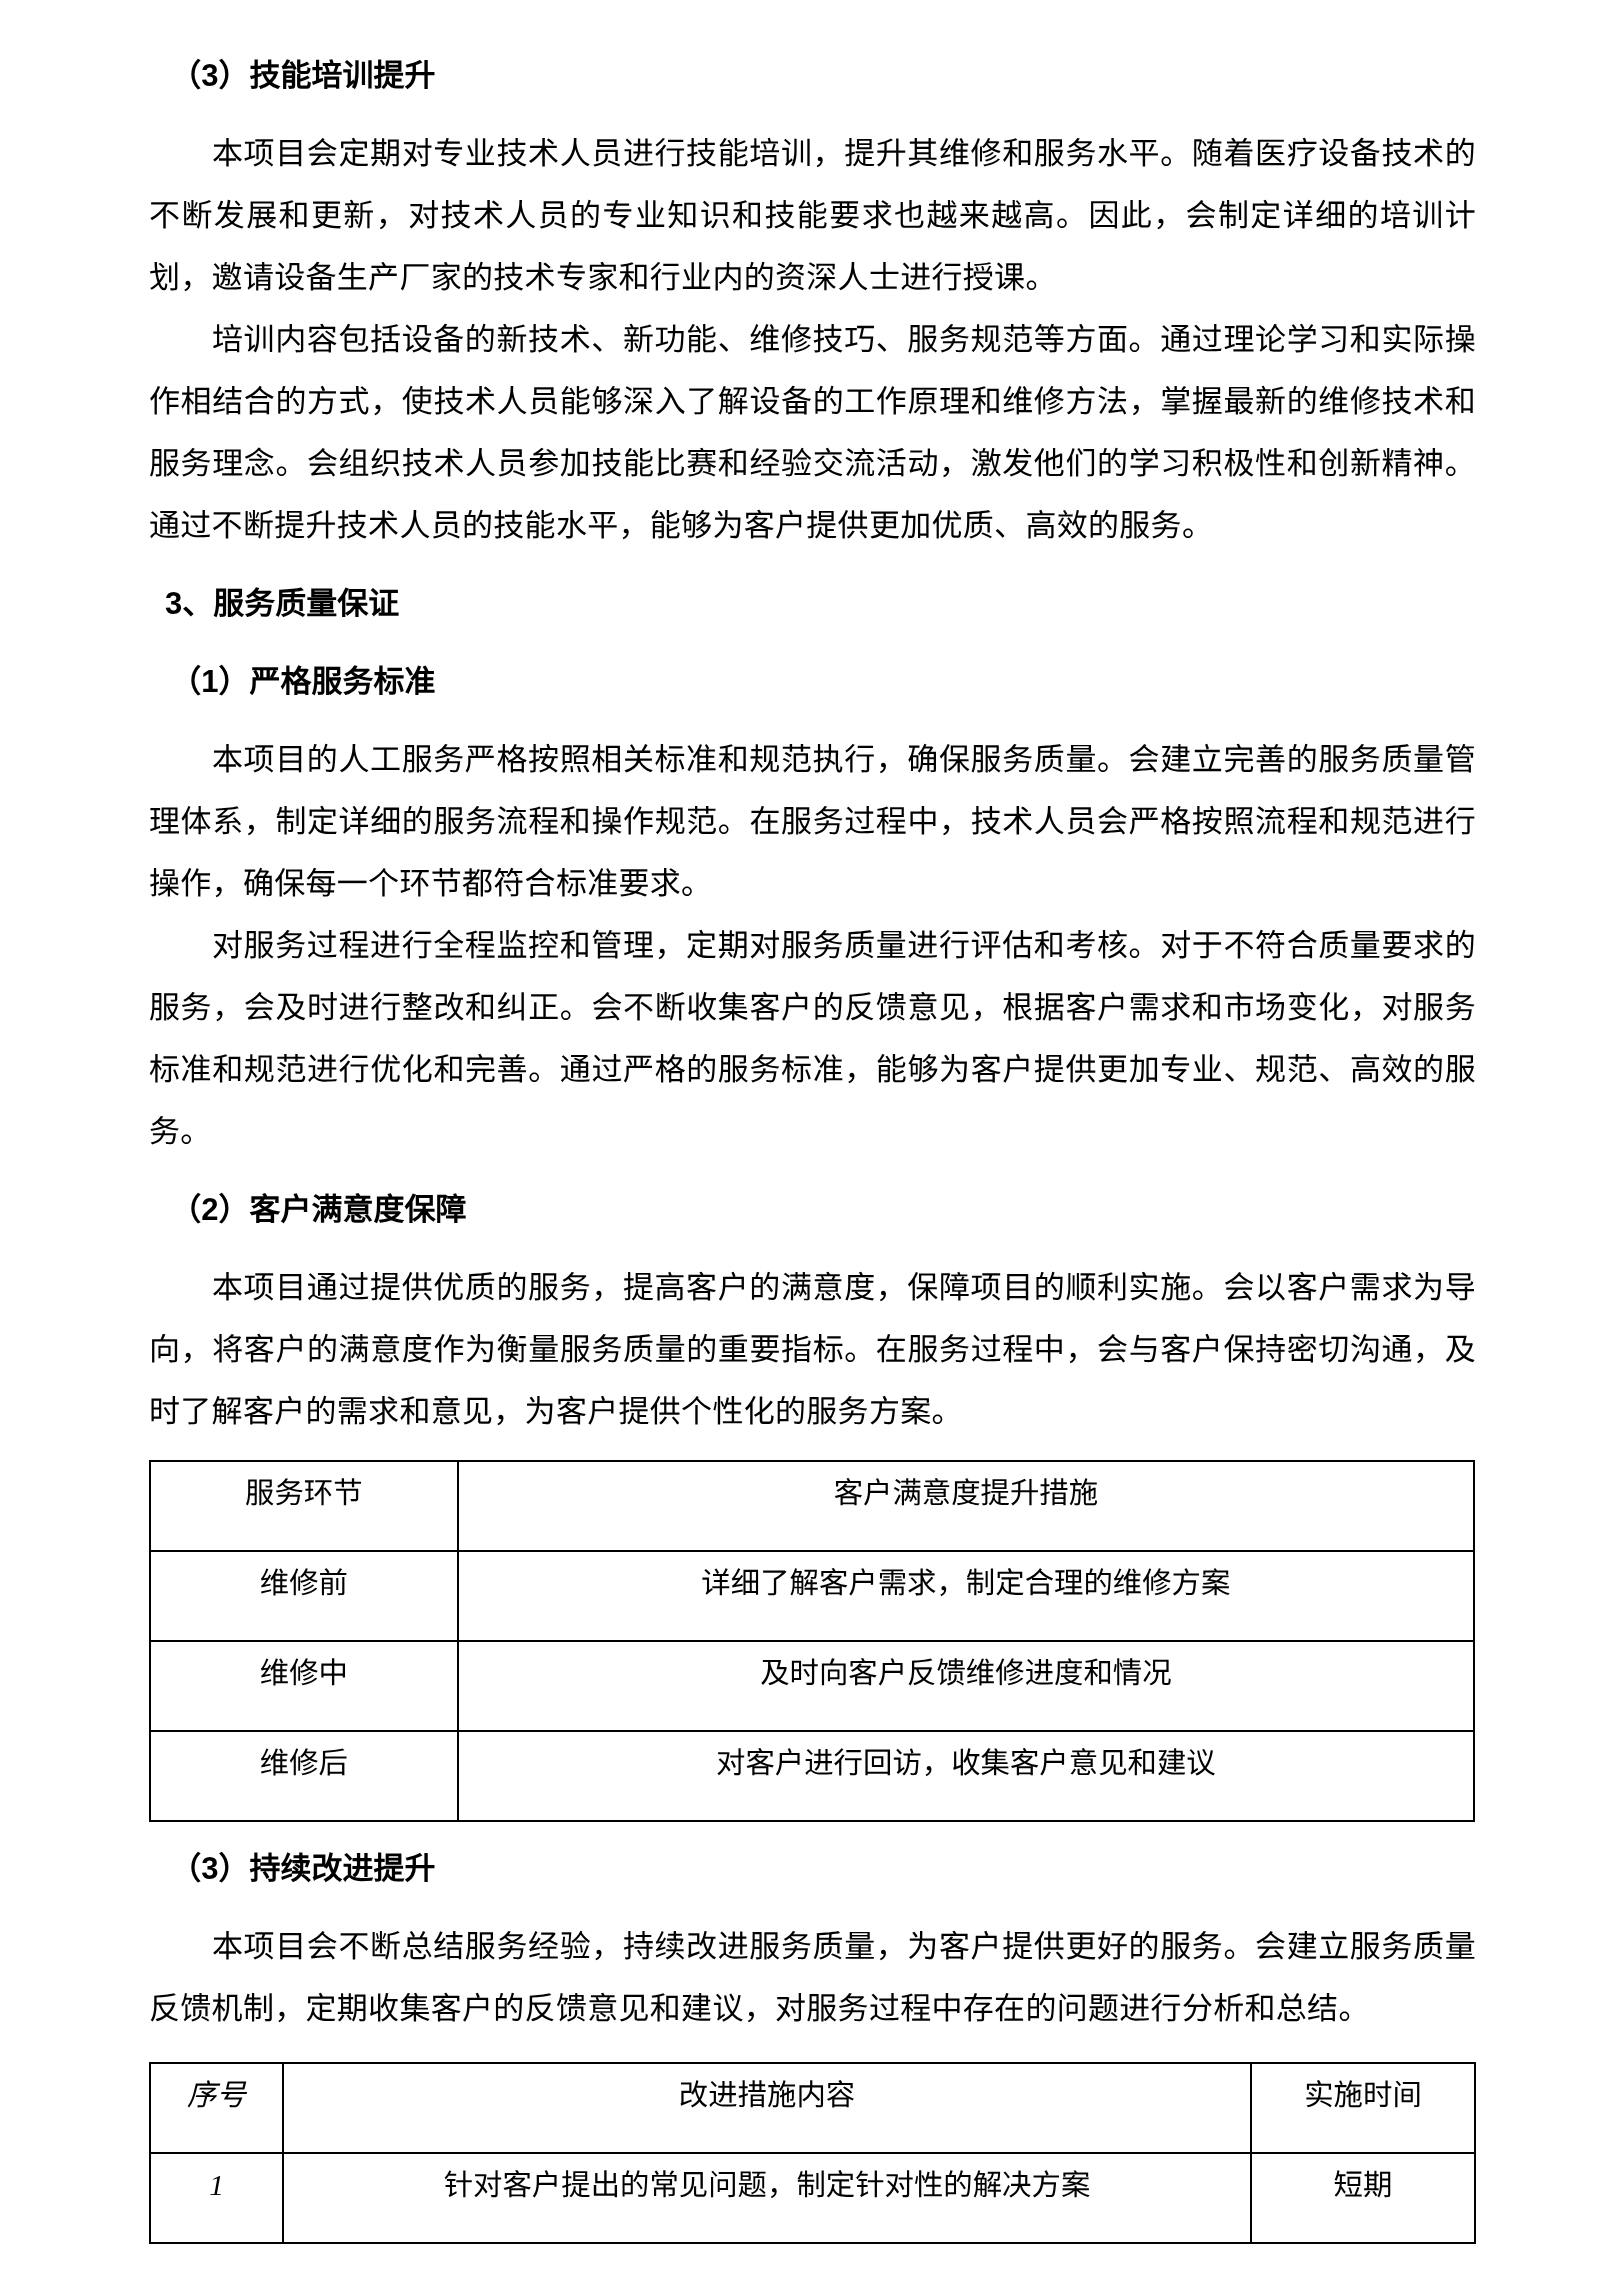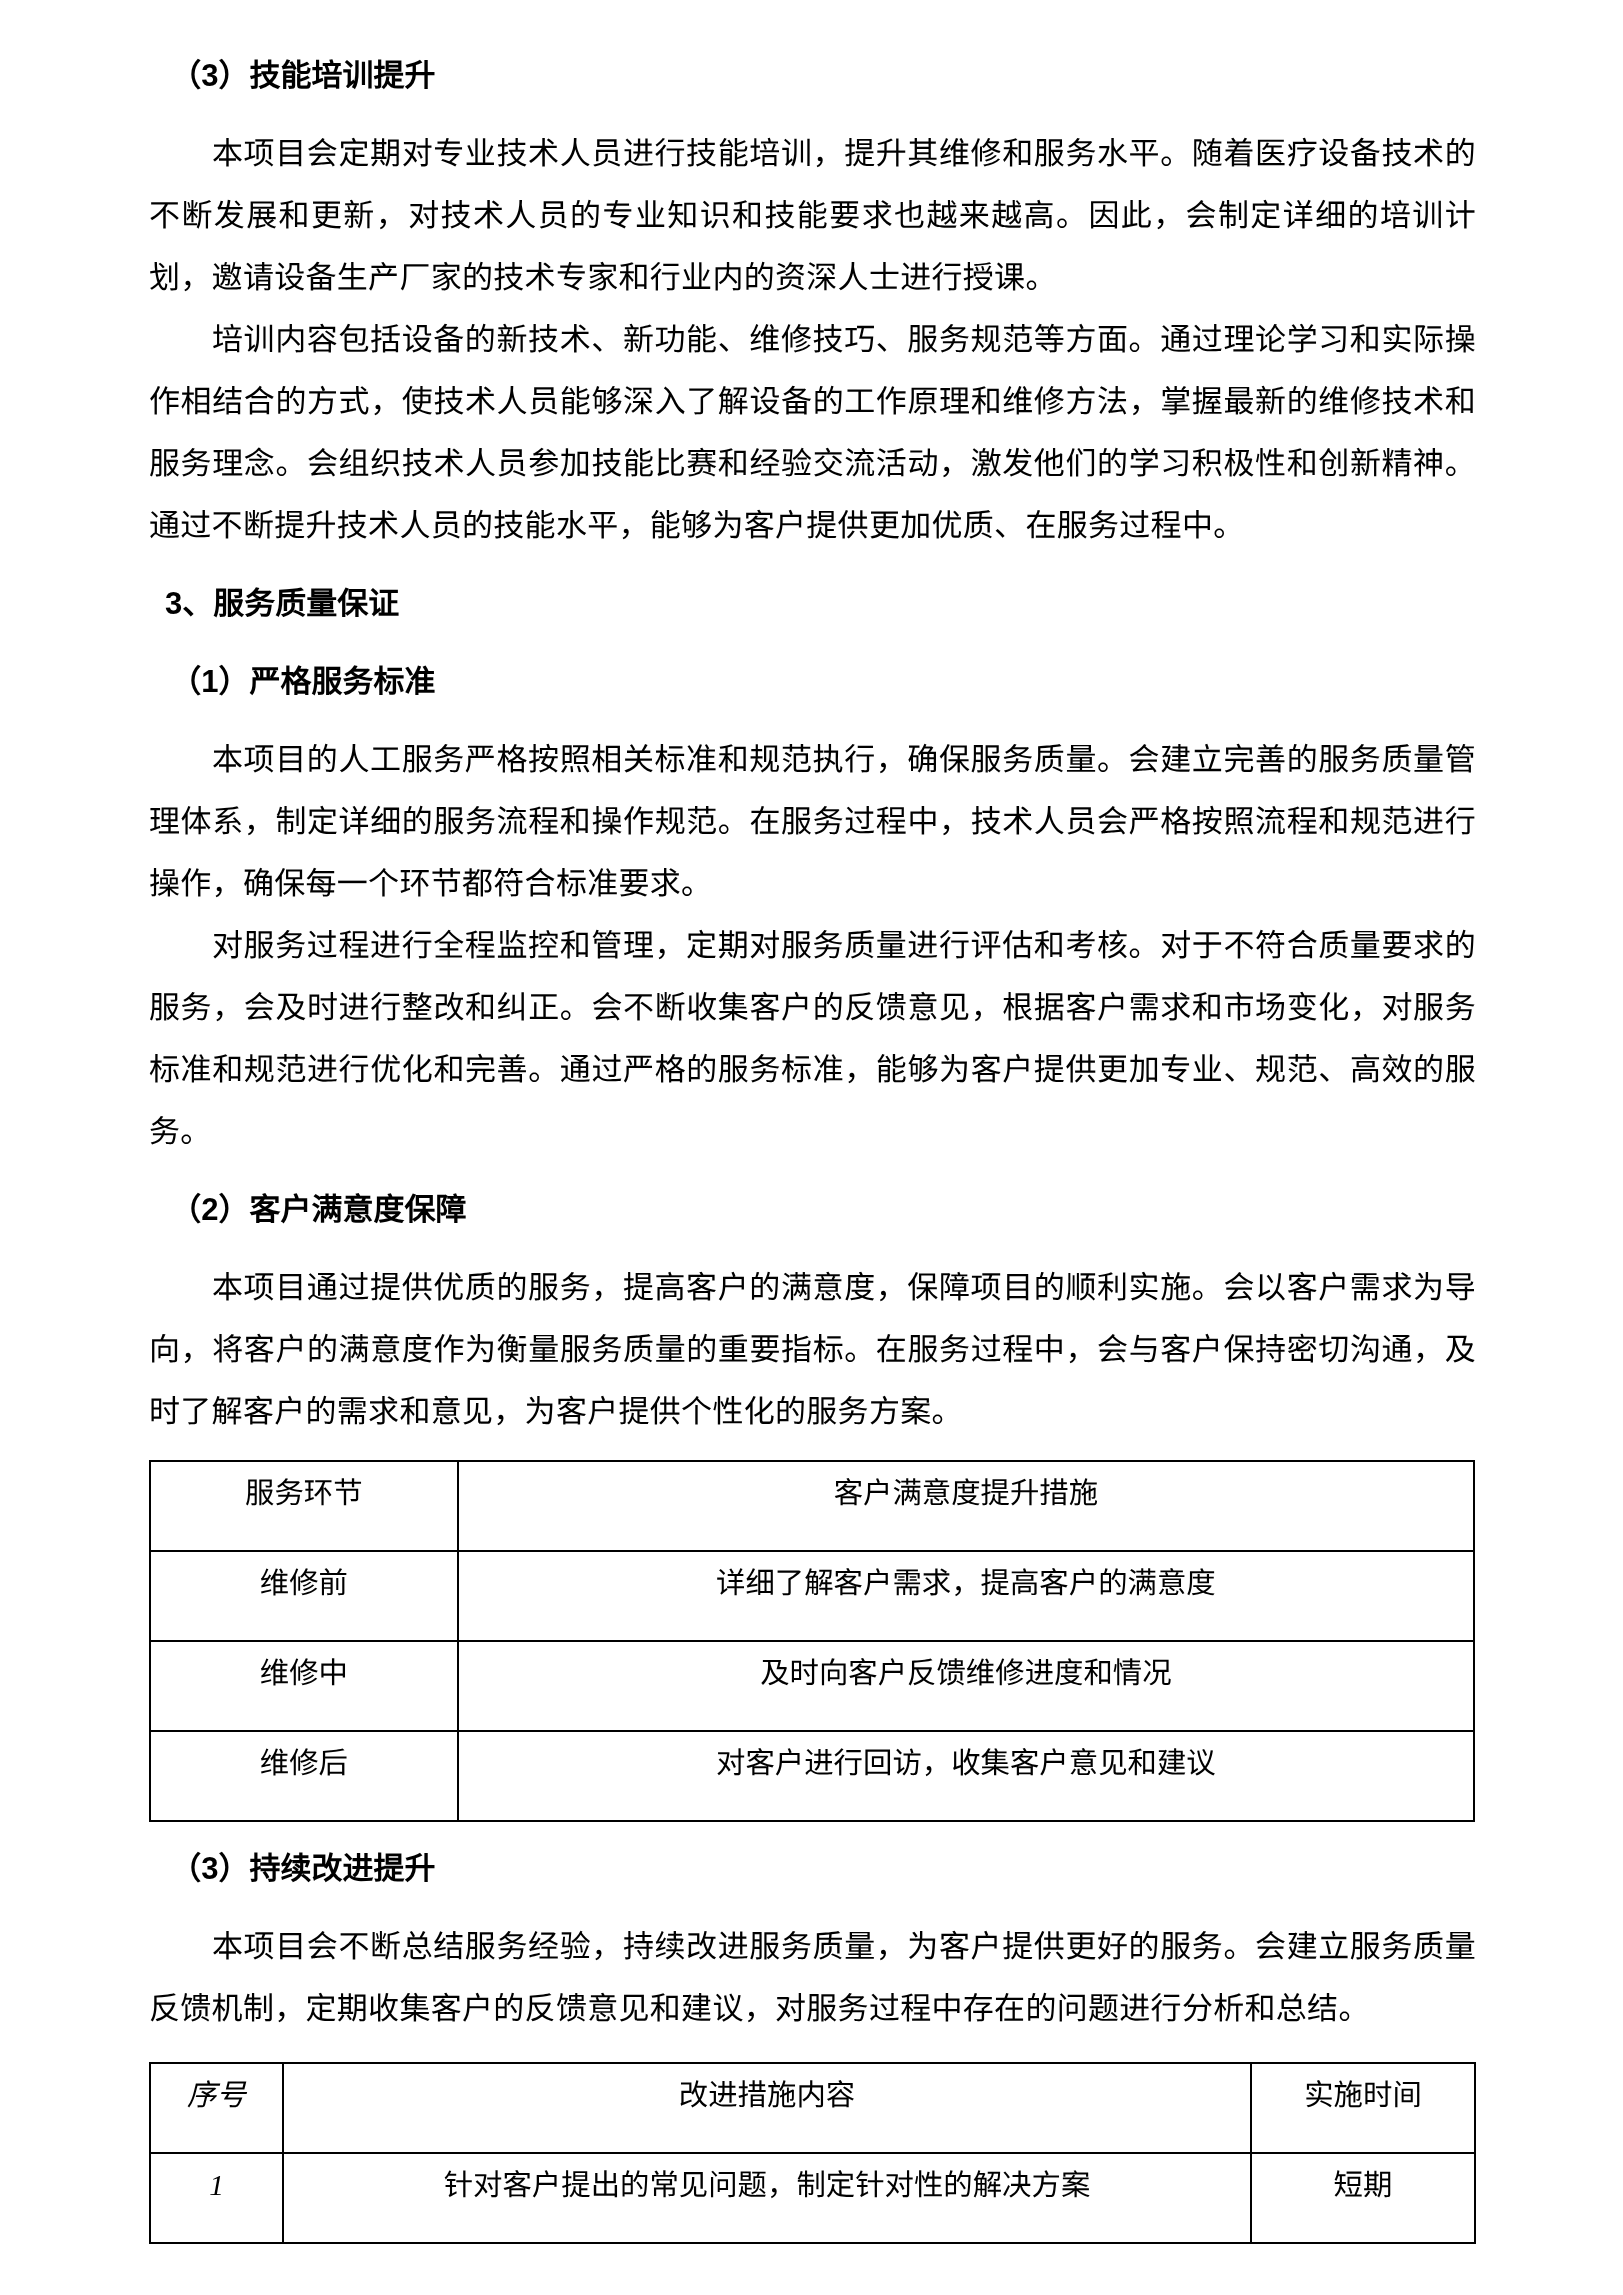--- a/index.html
+++ b/index.html
@@ -86,21 +86,21 @@
 
 <div class="page">
   <div class="content">
 
     <div class="sp-44"></div>
 
     <h3 class="h-sub indent1">（3）技能培训提升</h3>
 
     <p class="para">本项目会定期对专业技术人员进行技能培训，提升其维修和服务水平。随着医疗设备技术的不断发展和更新，对技术人员的专业知识和技能要求也越来越高。因此，会制定详细的培训计划，邀请设备生产厂家的技术专家和行业内的资深人士进行授课。</p>
 
-    <p class="para">培训内容包括设备的新技术、新功能、维修技巧、服务规范等方面。通过理论学习和实际操作相结合的方式，使技术人员能够深入了解设备的工作原理和维修方法，掌握最新的维修技术和服务理念。会组织技术人员参加技能比赛和经验交流活动，激发他们的学习积极性和创新精神。通过不断提升技术人员的技能水平，能够为客户提供更加优质、在服务过程中。</p>
+    <p class="para">培训内容包括设备的新技术、新功能、维修技巧、服务规范等方面。通过理论学习和实际操作相结合的方式，使技术人员能够深入了解设备的工作原理和维修方法，掌握最新的维修技术和服务理念。会组织技术人员参加技能比赛和经验交流活动，激发他们的学习积极性和创新精神。通过不断提升技术人员的技能水平，能够为客户提供更加优质、高效的服务。</p>
 
     <h3 class="h-sub indent0">3、服务质量保证</h3>
 
     <h3 class="h-sub indent1">（1）严格服务标准</h3>
 
     <p class="para">本项目的人工服务严格按照相关标准和规范执行，确保服务质量。会建立完善的服务质量管理体系，制定详细的服务流程和操作规范。在服务过程中，技术人员会严格按照流程和规范进行操作，确保每一个环节都符合标准要求。</p>
 
     <p class="para">对服务过程进行全程监控和管理，定期对服务质量进行评估和考核。对于不符合质量要求的服务，会及时进行整改和纠正。会不断收集客户的反馈意见，根据客户需求和市场变化，对服务标准和规范进行优化和完善。通过严格的服务标准，能够为客户提供更加专业、规范、高效的服务。</p>
 
     <h3 class="h-sub indent1">（2）客户满意度保障</h3>
@@ -110,21 +110,21 @@
     <div class="sp-26"></div>
 
     <table class="doc-table">
       <tbody>
         <tr>
           <td class="t1-c1">服务环节</td>
           <td class="t1-c2">客户满意度提升措施</td>
         </tr>
         <tr>
           <td class="t1-c1">维修前</td>
-          <td class="t1-c2">详细了解客户需求，提高客户的满意度</td>
+          <td class="t1-c2">详细了解客户需求，制定合理的维修方案</td>
         </tr>
         <tr>
           <td class="t1-c1">维修中</td>
           <td class="t1-c2">及时向客户反馈维修进度和情况</td>
         </tr>
         <tr>
           <td class="t1-c1">维修后</td>
           <td class="t1-c2">对客户进行回访，收集客户意见和建议</td>
         </tr>
       </tbody>

